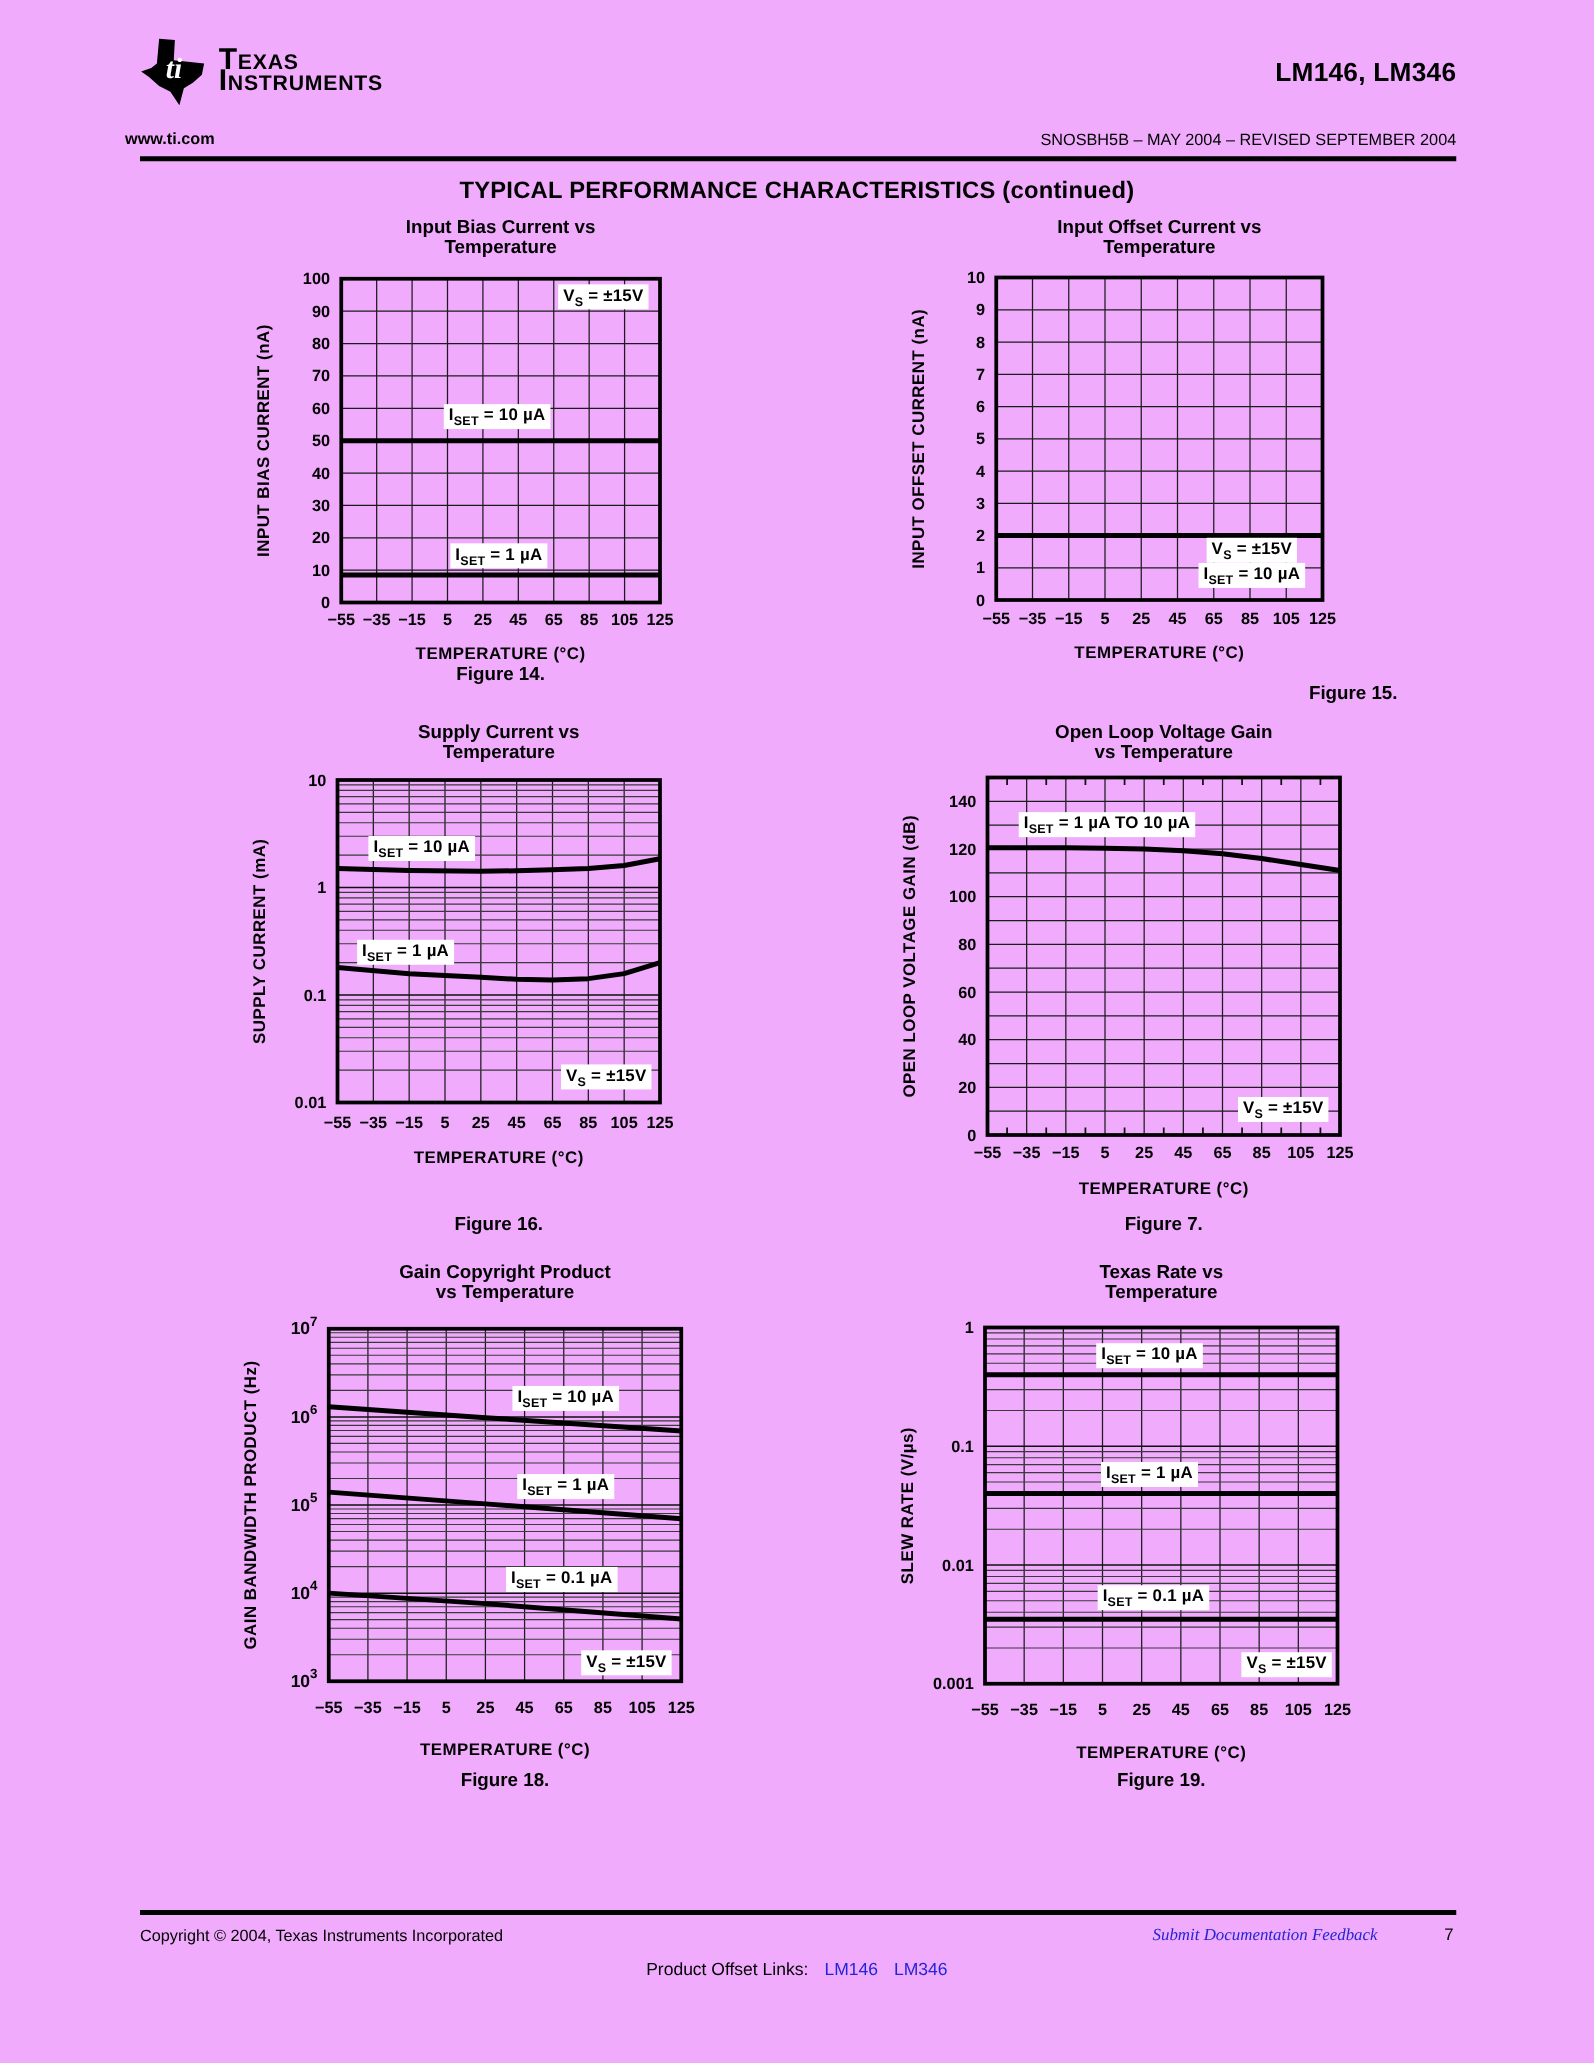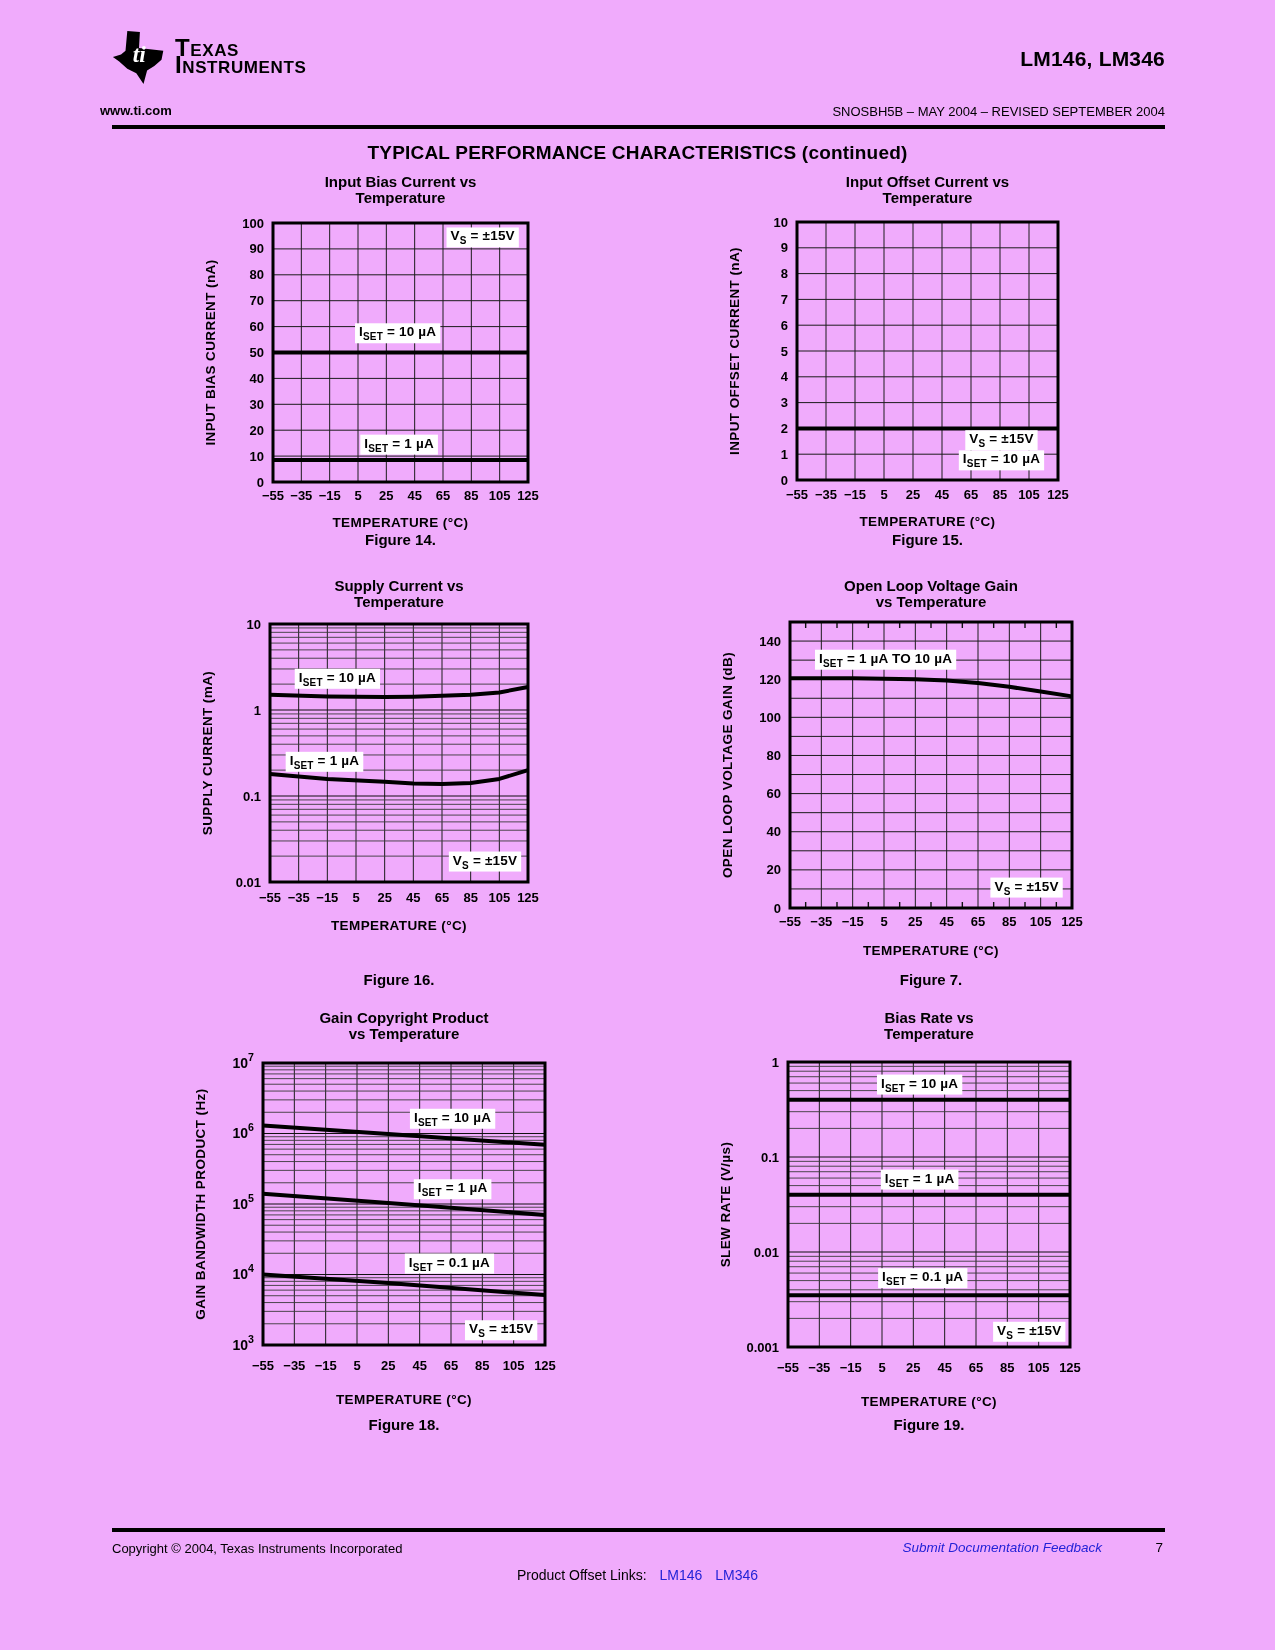--- a/index.html
+++ b/index.html
@@ -169,21 +169,21 @@
         <text x="315" y="291" font-size="13" text-anchor="middle"><tspan dy="0">85</tspan></text>
         <text x="344" y="291" font-size="13" text-anchor="middle"><tspan dy="0">105</tspan></text>
         <text x="373" y="291" font-size="13" text-anchor="middle"><tspan dy="0">125</tspan></text>
         <text x="54" y="143" font-size="13.5" text-anchor="middle" transform="rotate(-90 54 143)" letter-spacing="0.4"><tspan dy="0">INPUT OFFSET CURRENT (nA)</tspan></text>
         <text x="242.5" y="318" font-size="13.5" text-anchor="middle" letter-spacing="0.4"><tspan dy="0">TEMPERATURE (°C)</tspan></text>
         <rect x="280.29376220703125" y="222.22000122070312" width="72.3125" height="20" fill="#ffffff"></rect>
         <text x="316.45" y="235.22" font-size="13.5" text-anchor="middle" letter-spacing="0.2"><tspan dy="0">V</tspan><tspan font-size="9.99" dy="4">S</tspan><tspan dy="-4"> = ±15V</tspan></text>
         <rect x="273.81719970703125" y="242.343994140625" width="85.31478881835938" height="20" fill="#ffffff"></rect>
         <text x="316.45" y="255.34400000000002" font-size="13.5" text-anchor="middle" letter-spacing="0.2"><tspan dy="0">I</tspan><tspan font-size="9.99" dy="4">SET</tspan><tspan dy="-4"> = 10 µA</tspan></text>
       </svg>
-    <div class="fig-caption" style="left: 737px; width: 381px; top: 531px;">Figure 15.</div>
+    <div class="fig-caption" style="left: 737px; width: 381px; top: 546px; text-align: right;">Figure 15.</div>
   </div>
 
   <div class="figure">
     <div class="fig-title" style="left: 210px; width: 378px; top: 578px;">
       <span>Supply Current vs</span><br>
       <span>Temperature</span>
     </div>
     <svg class="plot" width="386" height="338" style="left: 158px; top: 610px;">
         <g stroke="#1c1c1c" stroke-width="1">
           <line x1="112" x2="112" y1="14" y2="272"></line>
@@ -419,21 +419,21 @@
         <rect x="253.82394409179688" y="204.5855712890625" width="89.26547241210938" height="20" fill="#ffffff"></rect>
         <text x="298.43333333333334" y="217.58556623657446" font-size="13.5" text-anchor="middle" letter-spacing="0.2"><tspan dy="0">I</tspan><tspan font-size="9.99" dy="4">SET</tspan><tspan dy="-4"> = 0.1 µA</tspan></text>
         <rect x="313.9770812988281" y="271.25335693359375" width="72.3125" height="20" fill="#ffffff"></rect>
         <text x="350.1333333333333" y="284.2533510428317" font-size="13.5" text-anchor="middle" letter-spacing="0.2"><tspan dy="0">V</tspan><tspan font-size="9.99" dy="4">S</tspan><tspan dy="-4"> = ±15V</tspan></text>
       </svg>
     <div class="fig-caption" style="left: 203px; width: 402px; top: 1416px;">Figure 18.</div>
   </div>
 
   <div class="figure">
     <div class="fig-title" style="left: 728px; width: 402px; top: 1010px;">
-      <span>Bias Rate vs</span><br>
+      <span>Texas Rate vs</span><br>
       <span>Temperature</span>
     </div>
     <svg class="plot" width="410" height="376" style="left: 676px; top: 1048px;">
         <g stroke="#1c1c1c" stroke-width="1">
           <line x1="112" x2="112" y1="14" y2="299"></line>
           <line x1="143.33333333333334" x2="143.33333333333334" y1="14" y2="299"></line>
           <line x1="174.66666666666666" x2="174.66666666666666" y1="14" y2="299"></line>
           <line x1="206" x2="206" y1="14" y2="299"></line>
           <line x1="237.33333333333331" x2="237.33333333333331" y1="14" y2="299"></line>
           <line x1="268.6666666666667" x2="268.6666666666667" y1="14" y2="299"></line>
@@ -497,20 +497,20 @@
         <rect x="202.12396240234375" y="220.16554260253906" width="89.2655029296875" height="20" fill="#ffffff"></rect>
         <text x="246.73333333333335" y="233.16554449804684" font-size="13.5" text-anchor="middle" letter-spacing="0.2"><tspan dy="0">I</tspan><tspan font-size="9.99" dy="4">SET</tspan><tspan dy="-4"> = 0.1 µA</tspan></text>
         <rect x="317.11041259765625" y="273.7713317871094" width="72.3125" height="20" fill="#ffffff"></rect>
         <text x="353.26666666666665" y="286.7713303897103" font-size="13.5" text-anchor="middle" letter-spacing="0.2"><tspan dy="0">V</tspan><tspan font-size="9.99" dy="4">S</tspan><tspan dy="-4"> = ±15V</tspan></text>
       </svg>
     <div class="fig-caption" style="left: 728px; width: 402px; top: 1416px;">Figure 19.</div>
   </div>
 
   <div class="footer-rule"></div>
   <div class="copyright">Copyright © 2004, Texas Instruments Incorporated</div>
-  <div class="feedback blue-link" style="color: rgb(35, 35, 215);">Submit Documentation Feedback</div>
+  <div class="feedback blue-link" style="color: rgb(35, 35, 215); font-family: Liberation Serif, serif;">Submit Documentation Feedback</div>
   <div class="page-number">7</div>
   <div class="product-line">
     <span>Product Offset Links:</span>
     <span class="plink blue-link" style="color: rgb(35, 35, 215);">LM146</span>
     <span class="plink blue-link" style="color: rgb(35, 35, 215); text-align: center;">LM346</span>
   </div>
 </div>
 
 </body></html>

